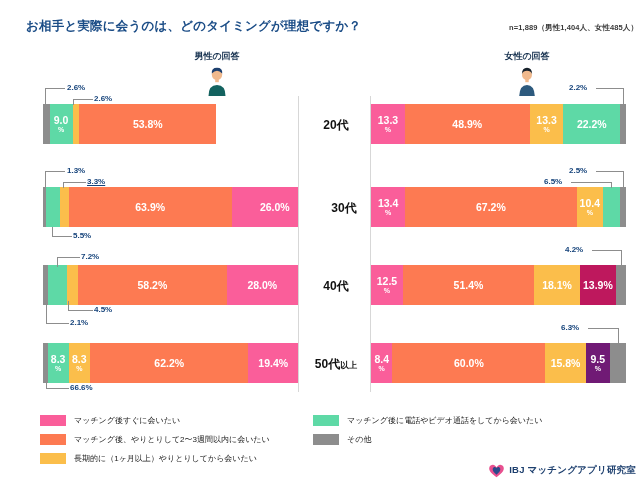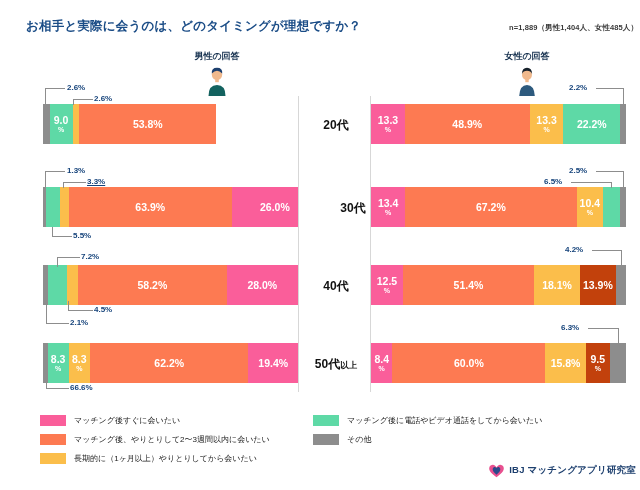--- a/index.html
+++ b/index.html
@@ -136,21 +136,21 @@
       <span>53.8%</span>
     </div>
   </div>
   <div class="callout" style="left:55px;top:83px;">2.6%</div>
   <div class="lead h" style="left:33px;top:88px;width:20px;"></div>
   <div class="lead v" style="left:33px;top:88px;height:16px;"></div>
   <div class="callout" style="left:82px;top:94px;">2.6%</div>
   <div class="lead h" style="left:61px;top:99px;width:20px;"></div>
   <div class="lead v" style="left:61px;top:99px;height:6px;"></div>
 
-  <div class="bar" style="left:31px;top:187px;width:255px;justify-content:flex-end;">
+  <div class="bar" style="left:31px;top:187px;width:255px;">
     <div class="seg" style="flex:0 0 3.32px;background:#8d8d8d;"></div>
     <div class="seg" style="flex:0 0 14.03px;background:#5ed9a6;"></div>
     <div class="seg" style="flex:0 0 8.42px;background:#fbbe4b;"></div>
     <div class="seg" style="flex:0 0 162.9px;background:#fd7a52;">
       <span>63.9%</span>
     </div>
     <div class="seg" style="flex:0 0 66.3px;background:#fa5e9a;padding-left:20px;">
       <span>26.0%</span>
     </div>
   </div>
@@ -202,21 +202,21 @@
       <span>19.4%</span>
     </div>
   </div>
   <div class="callout" style="left:58px;top:383px;">66.6%</div>
   <div class="lead h" style="left:34px;top:388px;width:23px;"></div>
   <div class="lead v" style="left:34px;top:379px;height:10px;"></div>
 
   <div class="age-label" style="left:288px;top:117px;">
     <span>20代</span><span class="suffix"></span>
   </div>
-  <div class="age-label" style="left:305px;top:200px;">
+  <div class="age-label" style="left:296px;top:200px;">
     <span>30代</span><span class="suffix"></span>
   </div>
   <div class="age-label" style="left:288px;top:278px;">
     <span>40代</span><span class="suffix"></span>
   </div>
   <div class="age-label" style="left:288px;top:356px;">
     <span>50代</span><span class="suffix">以上</span>
   </div>
 
   <div class="bar" style="left:359px;top:104px;width:255px;">
@@ -266,41 +266,41 @@
     <div class="seg stack" style="flex:0 0 31.9px;background:#fa5e9a;">
       <span>12.5</span>
       <span class="pct">%</span>
     </div>
     <div class="seg" style="flex:0 0 131.1px;background:#fd7a52;">
       <span>51.4%</span>
     </div>
     <div class="seg" style="flex:0 0 46.2px;background:#fbbe4b;">
       <span>18.1%</span>
     </div>
-    <div class="seg" style="flex:0 0 35.4px;background:#c2410c;">
+    <div class="seg" style="flex:0 0 35.4px;background:#be185d;">
       <span>13.9%</span>
     </div>
     <div class="seg" style="flex:0 0 10.7px;background:#8d8d8d;"></div>
   </div>
   <div class="callout" style="left:553px;top:245px;">4.2%</div>
   <div class="lead h" style="left:580px;top:250px;width:29px;"></div>
   <div class="lead v" style="left:609px;top:250px;height:16px;"></div>
 
   <div class="bar" style="left:359px;top:343px;width:255px;">
     <div class="seg stack" style="flex:0 0 21.4px;background:#fa5e9a;">
       <span>8.4</span>
       <span class="pct">%</span>
     </div>
     <div class="seg" style="flex:0 0 153.0px;background:#fd7a52;">
       <span>60.0%</span>
     </div>
     <div class="seg" style="flex:0 0 40.3px;background:#fbbe4b;">
       <span>15.8%</span>
     </div>
-    <div class="seg stack" style="flex:0 0 24.2px;background:#c2410c;">
+    <div class="seg stack" style="flex:0 0 24.2px;background:#701a75;">
       <span>9.5</span>
       <span class="pct">%</span>
     </div>
     <div class="seg" style="flex:0 0 16.1px;background:#8d8d8d;"></div>
   </div>
   <div class="callout" style="left:549px;top:323px;">6.3%</div>
   <div class="lead h" style="left:576px;top:328px;width:30px;"></div>
   <div class="lead v" style="left:606px;top:328px;height:16px;"></div>
 
   <div class="legend">

